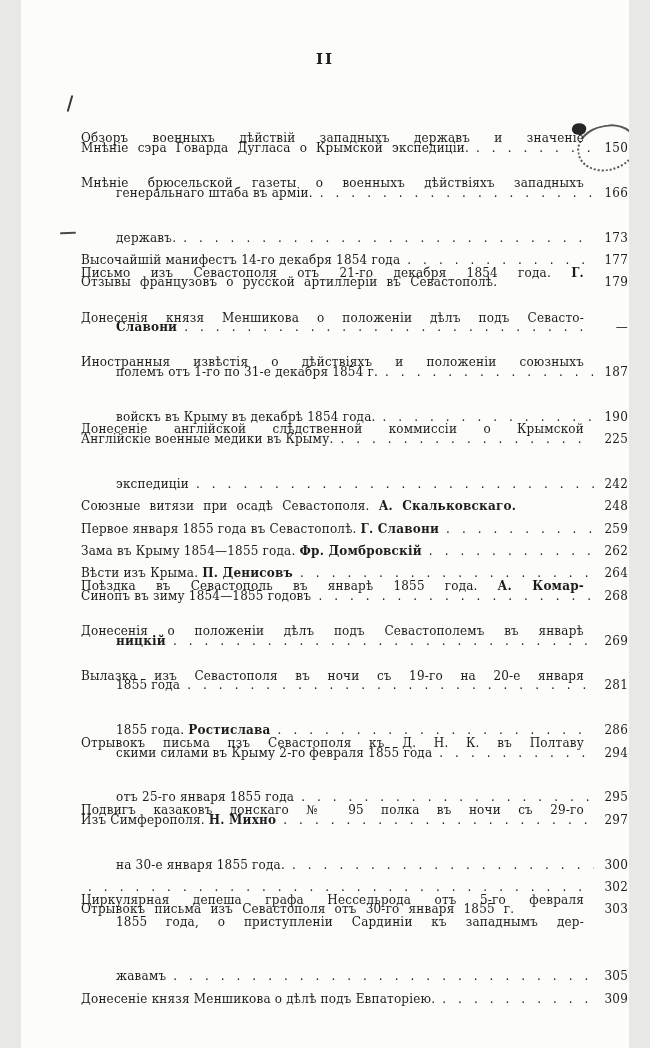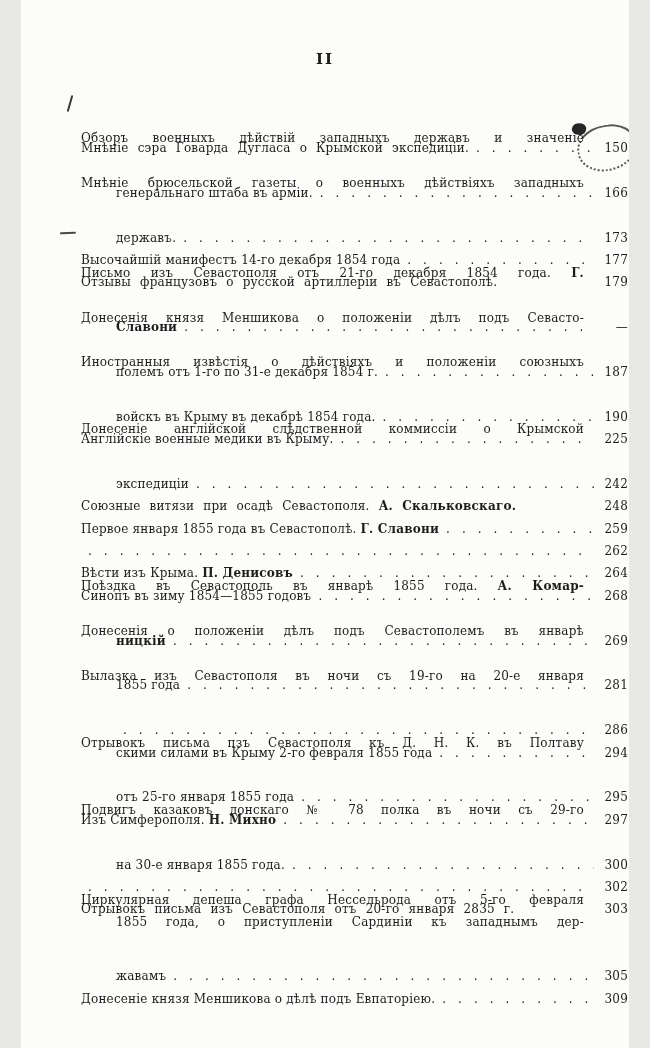--- a/index.html
+++ b/index.html
@@ -172,20 +172,21 @@
         <span class="txt"><span>Союзные витязи при осадѣ Севастополя. </span><span class="author">А. Скальковскаго.</span></span>
         <span class="gap"></span>
         <span class="page">248</span>
       </div>
       <div class="row">
         <span class="txt"><span>Первое января 1855 года въ Севастополѣ. </span><span class="author">Г. Славони</span></span>
         <span class="leader">..................................</span>
         <span class="page">259</span>
       </div>
       <div class="row">
+        <span class="txt"><span>Зама въ Крыму 1854—1855 года. </span><span class="author">Фр. Домбровскій</span></span>
         <span class="leader">..................................</span>
         <span class="page">262</span>
       </div>
       <div class="row">
         <span class="txt"><span>Вѣсти изъ Крыма. </span><span class="author">П. Денисовъ</span></span>
         <span class="leader">..................................</span>
         <span class="page">264</span>
       </div>
       <div class="row">
         <span class="txt"><span>Синопъ въ зиму 1854—1855 годовъ</span></span>
@@ -205,20 +206,21 @@
       </div>
       <div class="row indent">
         <span class="txt"><span>1855 года</span></span>
         <span class="leader">..................................</span>
         <span class="page">281</span>
       </div>
       <div class="row fill">
         <span class="txt"><span>Вылазка изъ Севастополя въ ночи съ 19-го на 20-е января</span></span>
       </div>
       <div class="row indent">
+        <span class="txt"><span>1855 года. </span><span class="author">Ростислава</span></span>
         <span class="leader">..................................</span>
         <span class="page">286</span>
       </div>
       <div class="row indent">
         <span class="txt"><span>скими силами въ Крыму 2-го февраля 1855 года</span></span>
         <span class="leader">..................................</span>
         <span class="page">294</span>
       </div>
       <div class="row fill">
         <span class="txt"><span>Отрывокъ письма пзъ Севастополя къ Д. Н. К. въ Полтаву</span></span>
@@ -227,33 +229,33 @@
         <span class="txt"><span>отъ 25-го января 1855 года</span></span>
         <span class="leader">..................................</span>
         <span class="page">295</span>
       </div>
       <div class="row">
         <span class="txt"><span>Изъ Симферополя. </span><span class="author">Н. Михно</span></span>
         <span class="leader">..................................</span>
         <span class="page">297</span>
       </div>
       <div class="row fill">
-        <span class="txt"><span>Подвигъ казаковъ донскаго № 78 полка въ ночи съ 29-го</span></span>
+        <span class="txt"><span>Подвигъ казаковъ донскаго № 95 полка въ ночи съ 29-го</span></span>
       </div>
       <div class="row indent">
         <span class="txt"><span>на 30-е января 1855 года.</span></span>
         <span class="leader">..................................</span>
         <span class="page">300</span>
       </div>
       <div class="row">
         <span class="leader">..................................</span>
         <span class="page">302</span>
       </div>
       <div class="row spread">
-        <span class="txt"><span>Отрывокъ письма изъ Севастополя отъ 20-го января 2835 г.</span></span>
+        <span class="txt"><span>Отрывокъ письма изъ Севастополя отъ 30-го января 1855 г.</span></span>
         <span class="gap"></span>
         <span class="page">303</span>
       </div>
       <div class="row fill">
         <span class="txt"><span>Циркулярная депеша графа Нессельрода отъ 5-го февраля</span></span>
       </div>
       <div class="row indent fill">
         <span class="txt"><span>1855 года, о приступленіи Сардиніи къ западнымъ дер-</span></span>
       </div>
       <div class="row indent">

